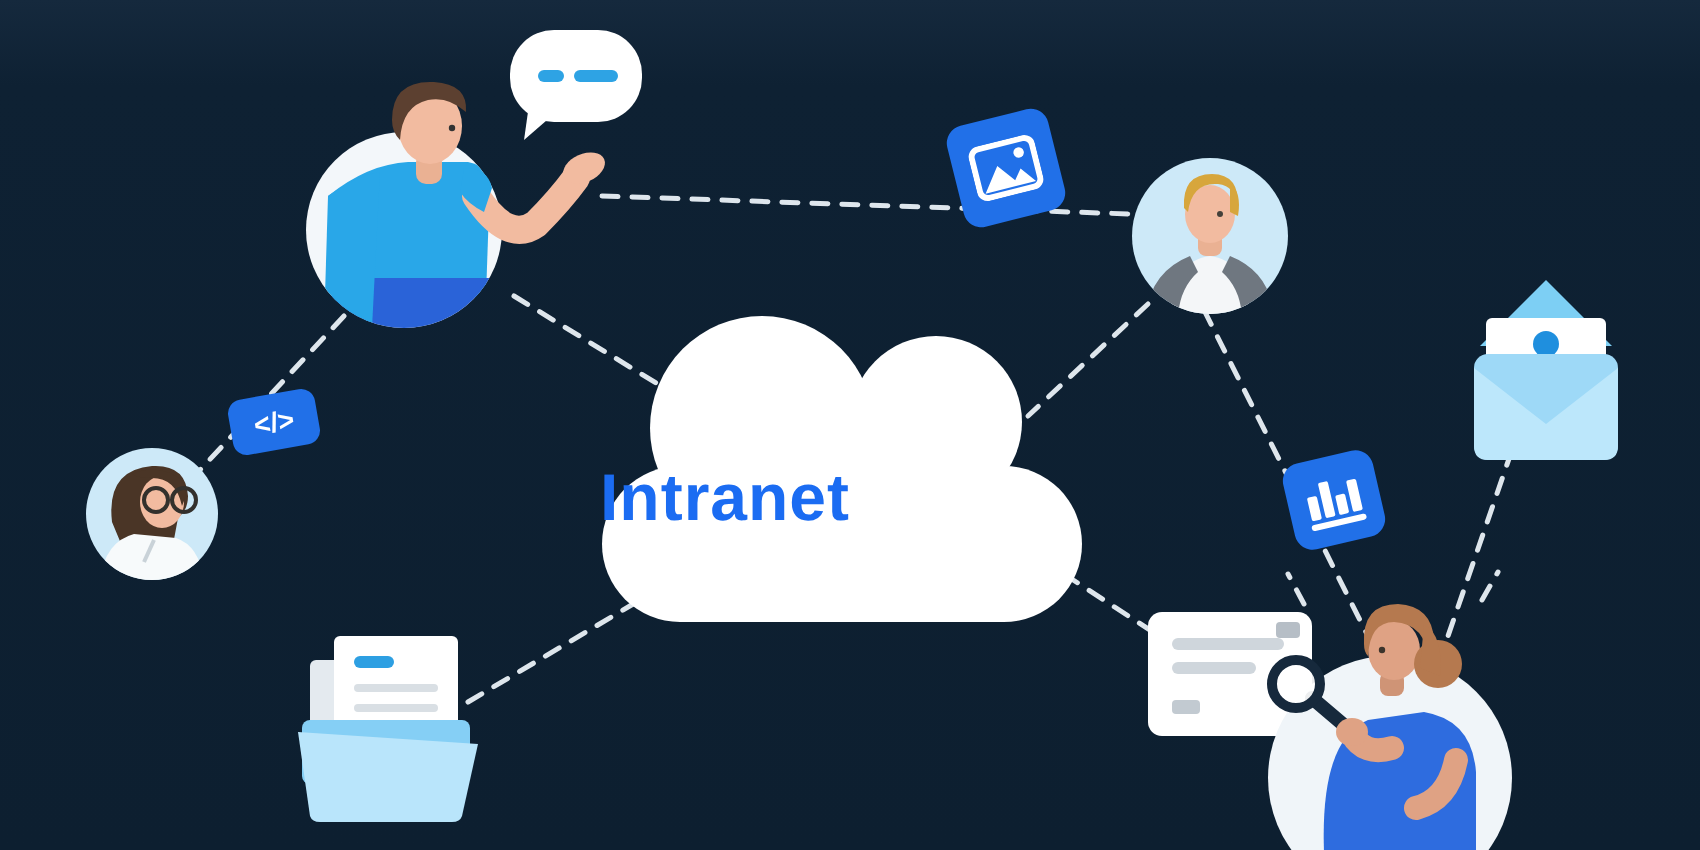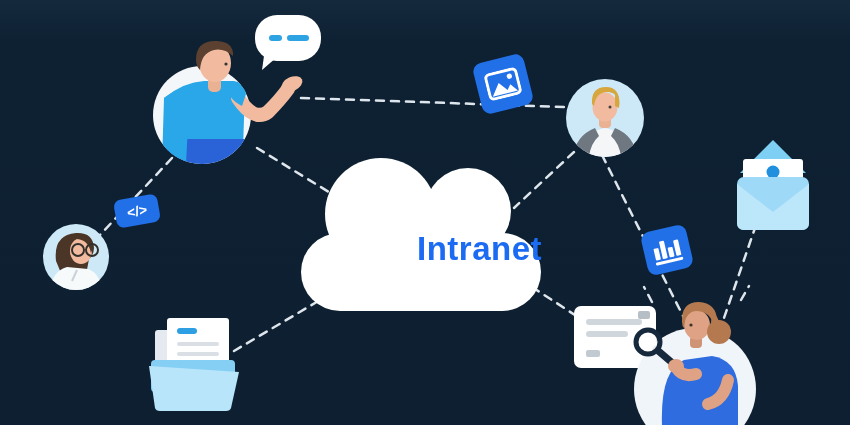--- a/index.html
+++ b/index.html
@@ -9,21 +9,21 @@
     font-family:"Liberation Sans", sans-serif;
   }
   .abs{position:absolute;}
   
   .cloud-part{position:absolute;background:#ffffff;}
   .cloud-base{left:301px;top:233px;width:240px;height:78px;border-radius:39px;}
   .cloud-puff-a{left:325px;top:158px;width:112px;height:112px;border-radius:50%;}
   .cloud-puff-b{left:425px;top:168px;width:86px;height:86px;border-radius:50%;}
   .cloud-label{
     left:300px;top:230px;width:242px;height:38px;position:absolute;
-    color:#1b6cf2;font-size:33px;font-weight:bold;text-align:right;line-height:38px;
+    color:#1b6cf2;font-size:33px;font-weight:bold;text-align:left;line-height:38px;
     letter-spacing:0.5px;
   }
   
   .bubble{left:255px;top:15px;width:66px;height:46px;background:#fff;border-radius:22px;}
   .bubble-tail{
     left:263px;top:56px;width:0;height:0;position:absolute;
     border-top:15px solid #ffffff;border-right:13px solid transparent;
     transform:rotate(8deg);
   }
   .bubble-dash{position:absolute;height:6px;border-radius:3px;background:#2ea3e4;top:20px;}

